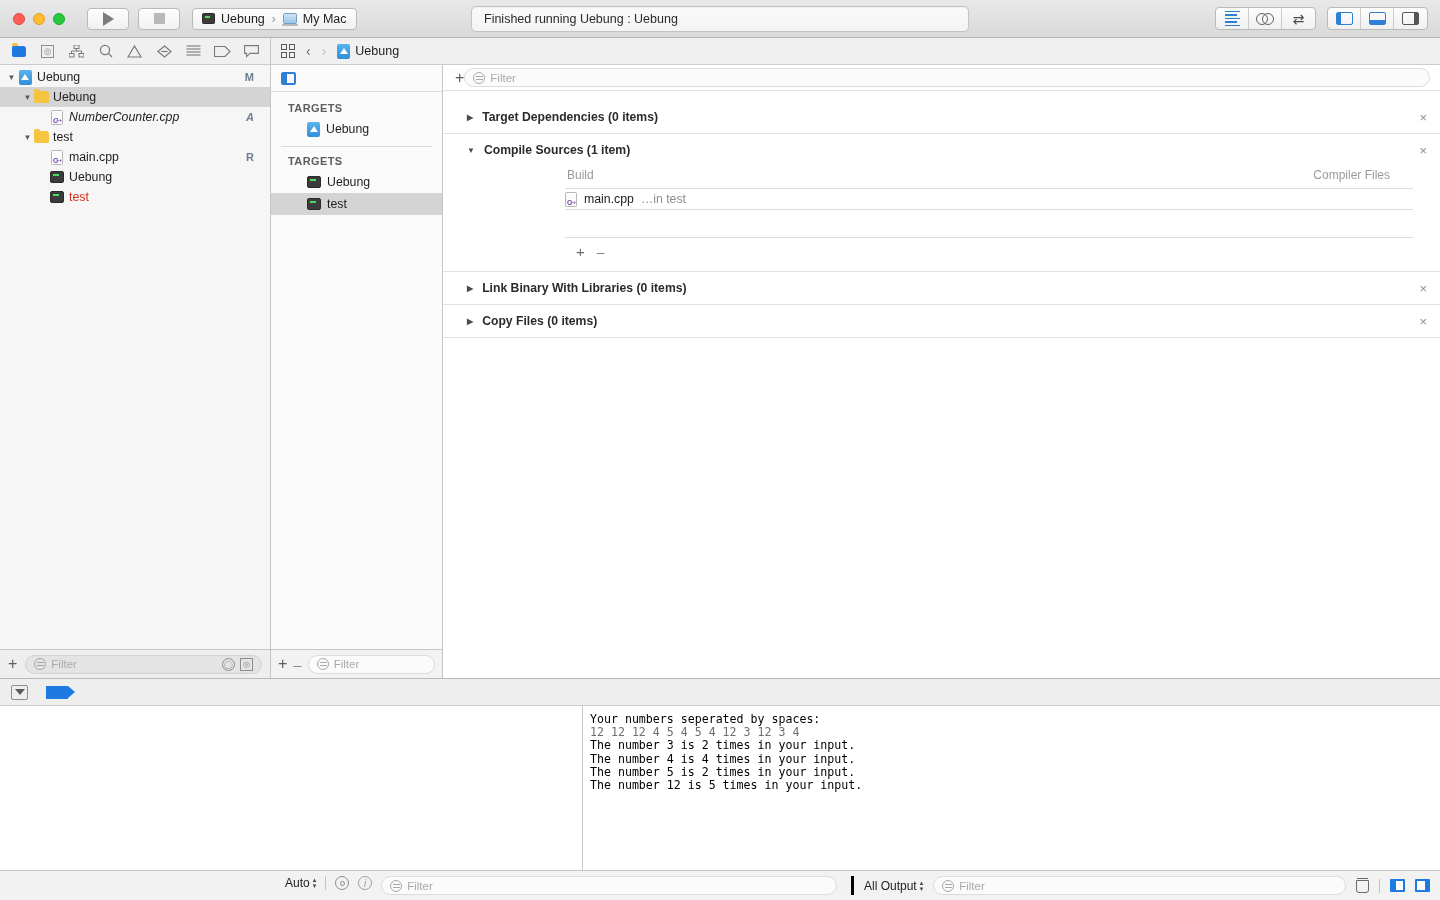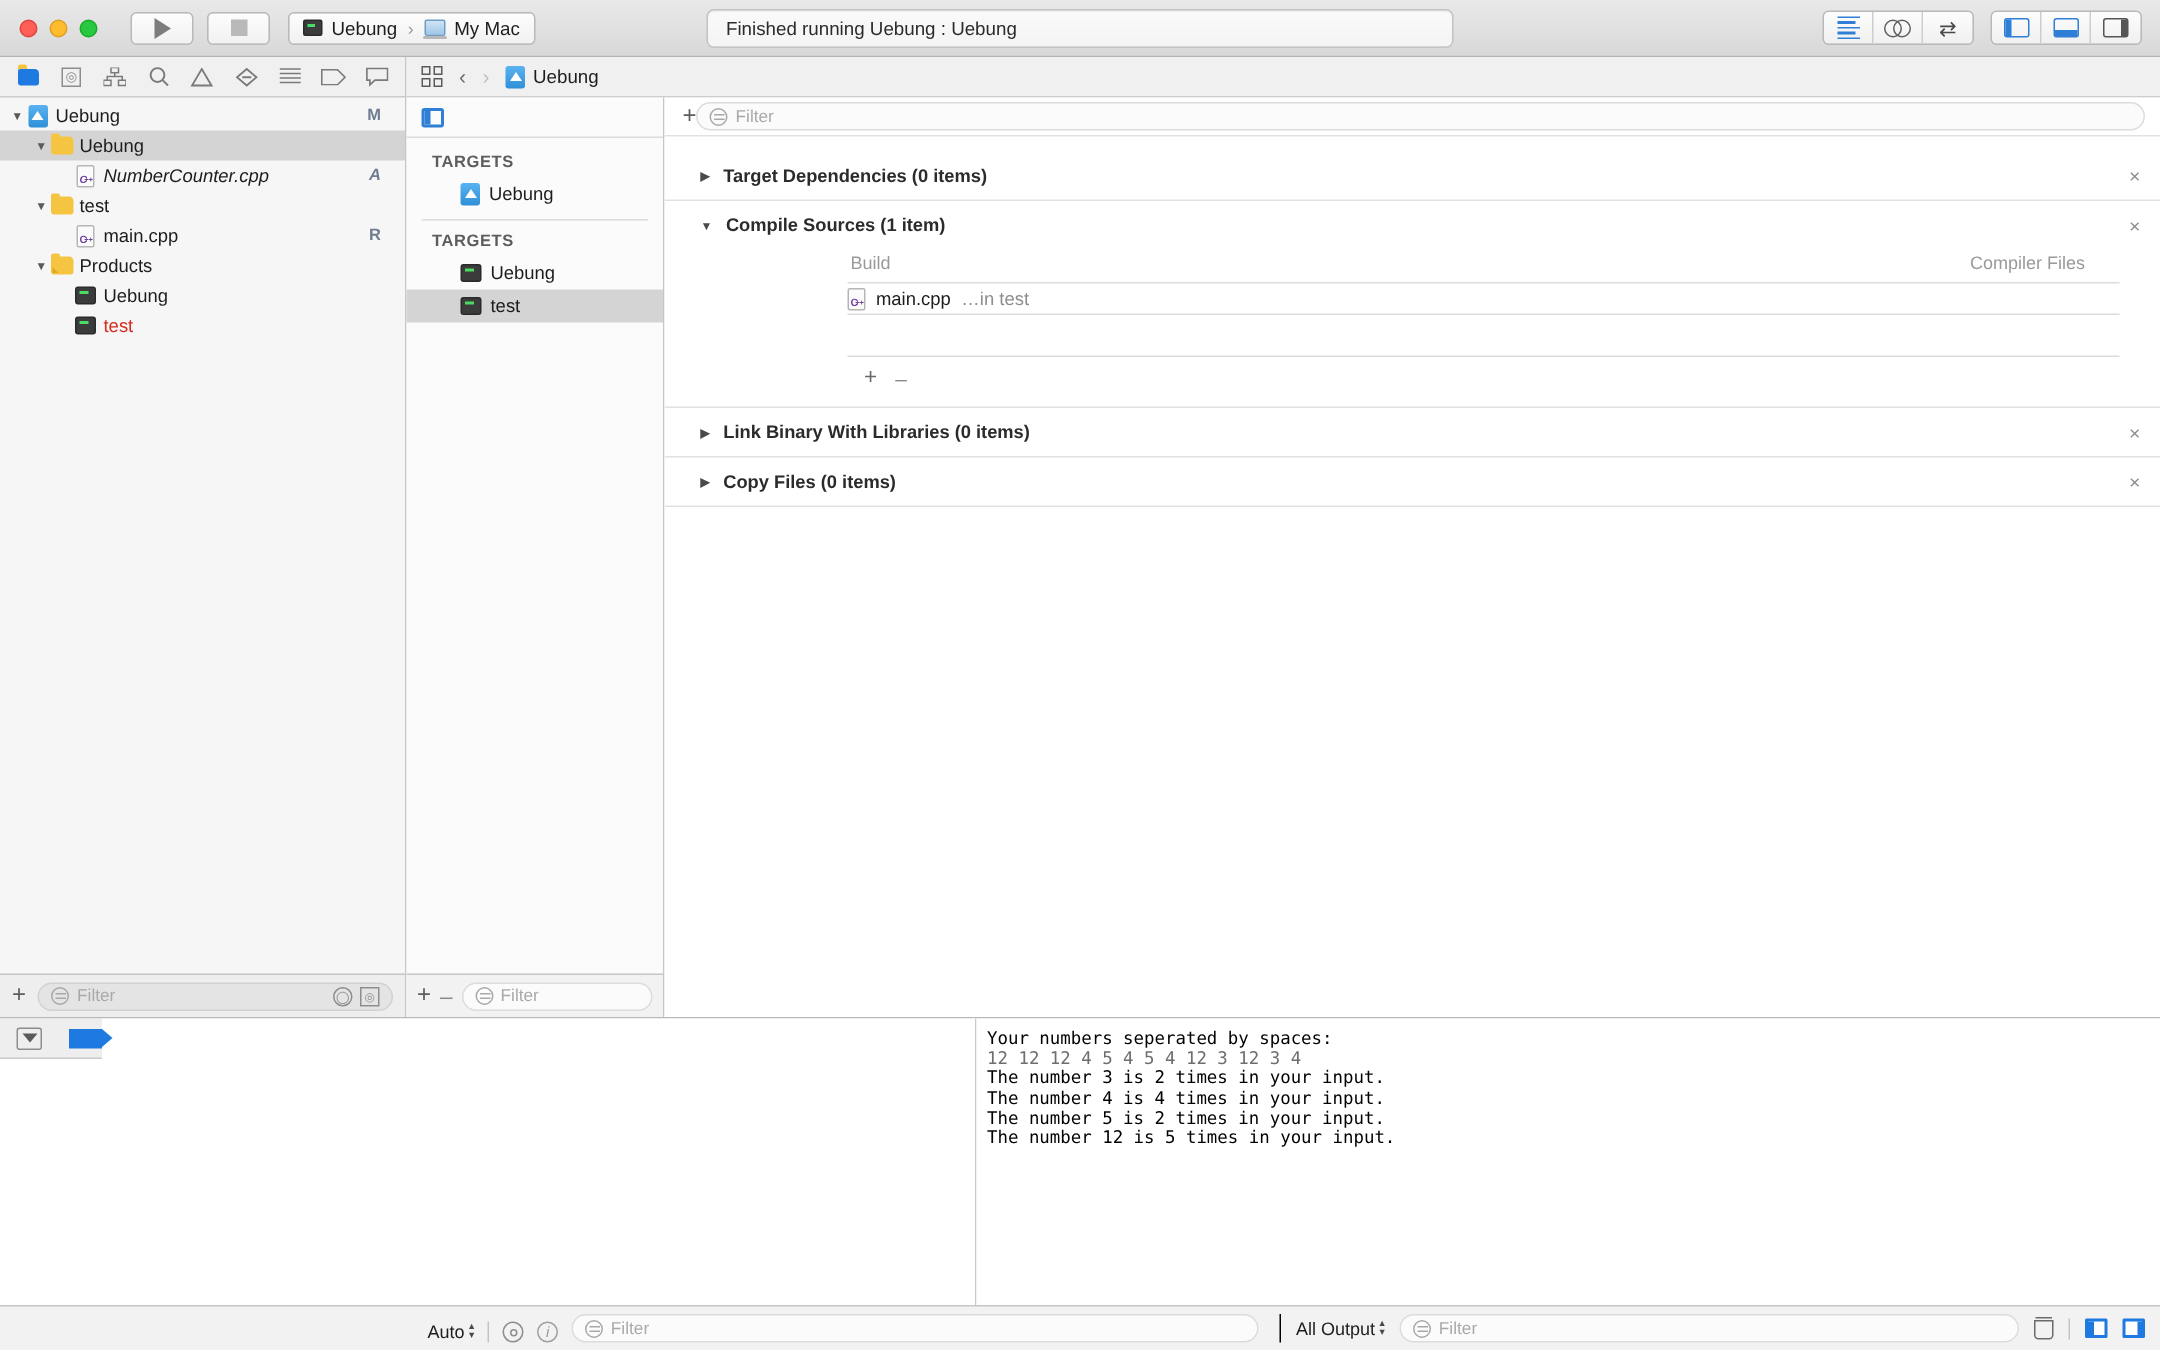--- a/index.html
+++ b/index.html
@@ -242,21 +242,21 @@
   }
   .file-row .sub { color: #8e8e8e; }
   .row-spacer { height: 28px; margin: 0 27px 0 122px; border-bottom: 1px solid #dcdcdc; }
   .pm-row { display:flex; gap:12px; align-items:center; padding: 6px 0 2px 133px; }
   .pm-row span { font-size: 15px; color: #6a6a6a; line-height:1; }
   .pm-row span.minus { color:#8a8a8a; font-size:14px; }
 
   
   .debug {
     height: 192px; flex: 0 0 192px; border-top: 1px solid #b9b9b9;
-    display: flex; flex-direction: row; background: #fff;
+    display: flex; flex-direction: column; background: #fff;
   }
   .debug-top {
     height: 27px; flex: 0 0 27px; background: #eeeeee; border-bottom: 1px solid #c9c9c9;
     display: flex; align-items: center; padding-left: 11px; gap: 18px;
   }
   .funnel {
     width: 17px; height: 15px; border: 1px solid #8d8d8d; border-radius: 2px;
     display:flex; align-items:center; justify-content:center;
   }
   .funnel i { width:0;height:0;border-left:5px solid transparent;border-right:5px solid transparent;border-top:6px solid #5a5a5a; }
@@ -276,21 +276,21 @@
   }
   .cline.input { color: #6e6e6e; }
   .cline.blank { height: 13.2px; }
 
   
   .bottombar {
     height: 30px; flex: 0 0 30px; background: #f2f2f2; border-top: 1px solid #c6c6c6;
     display: flex; align-items: center;
   }
   .bb-nav { width: 271px; flex:0 0 271px; display:flex; align-items:center; padding:0 8px; gap:8px; border-right:1px solid #c6c6c6; }
-  .bb-var { width: 583px; flex: 0 0 583px; display:flex; align-items:flex-end; padding: 0 14px; gap:9px; border-right:1px solid #000000; }
+  .bb-var { width: 583px; flex: 0 0 583px; display:flex; align-items:flex-start; padding: 0 14px; gap:9px; border-right:3px solid #000000; }
   .bb-con { flex:1; display:flex; align-items:center; padding: 0 10px; gap:10px; }
   .auto-sel { font-size:12px; display:flex; align-items:center; gap:3px; }
   .stepper { display:flex; flex-direction:column; font-size:7px; line-height:6px; color:#4a4a4a; }
   .vsep { width:1px; height:14px; background:#c4c4c4; }
   .eye { width:14px;height:14px;border:1.3px solid #8d8d8d;border-radius:50%;display:flex;align-items:center;justify-content:center; }
   .eye i { width:5px;height:5px;border:1.2px solid #8d8d8d;border-radius:50%; }
   .info-i { width:14px;height:14px;border:1.3px solid #a0a0a0;border-radius:50%;font-size:10px;
             display:flex;align-items:center;justify-content:center;color:#9a9a9a;font-style:italic; }
   .bb-filter { width: 172px; }
   .trash { width:13px;height:15px;position:relative; }
@@ -456,27 +456,20 @@
             </div>
             <span class="lbl">test</span>
           </div>
           <div class="row" style="padding-left: 38px;">
             <div class="tw"></div>
             <div class="ico">
               <div class="cppfile"></div>
             </div>
             <span class="lbl">main.cpp</span>
             <span class="badge">R</span>
-          </div>
-          <div class="row" style="padding-left: 22px;">
-            <div class="tw open"></div>
-            <div class="ico">
-              <div class="folder prod"></div>
-            </div>
-            <span class="lbl">Products</span>
           </div>
           <div class="row" style="padding-left: 38px;">
             <div class="tw"></div>
             <div class="ico">
               <div class="exec"></div>
             </div>
             <span class="lbl">Uebung</span>
           </div>
           <div class="row" style="padding-left: 38px;">
             <div class="tw"></div>

